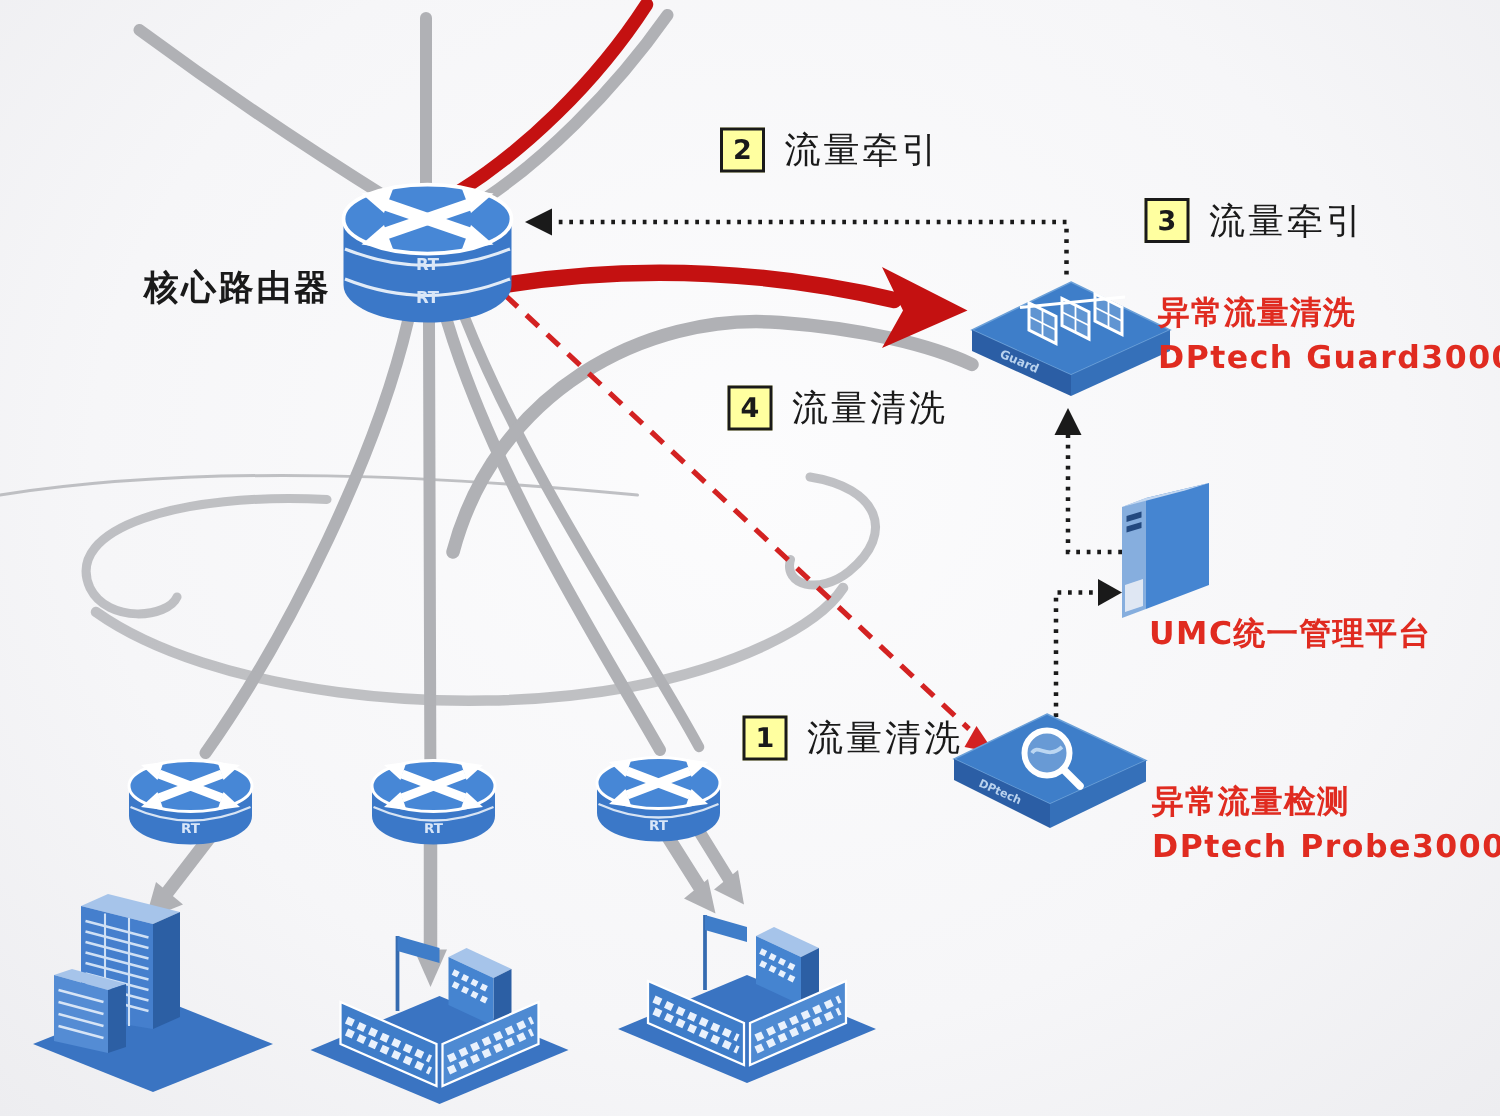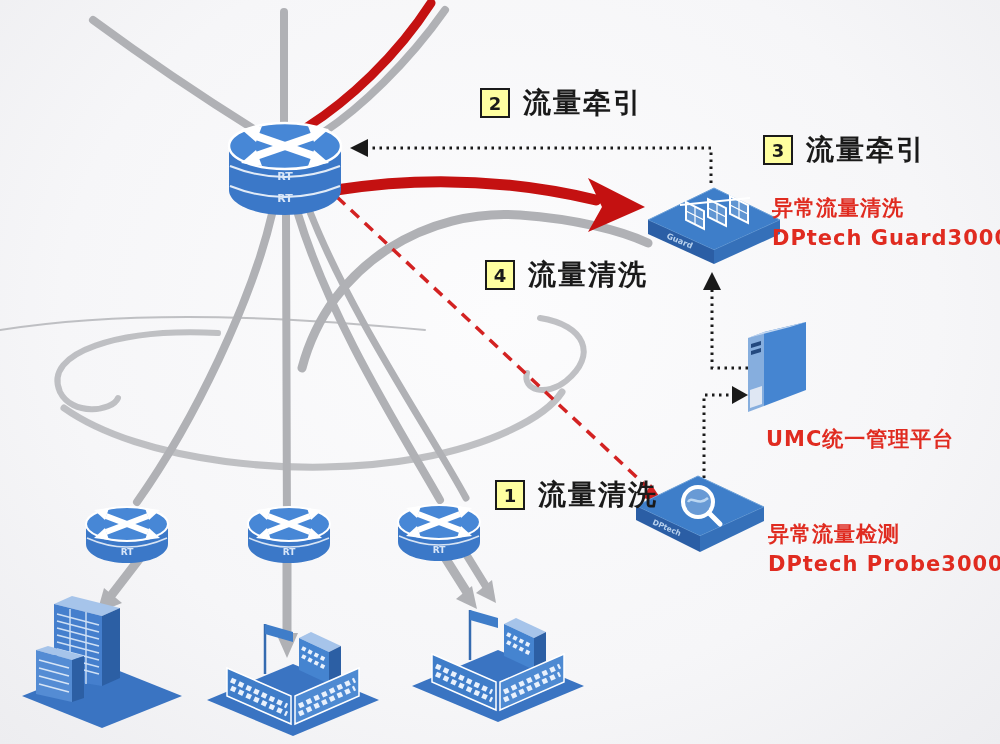--- a/index.html
+++ b/index.html
@@ -23,21 +23,21 @@
   .core-label{
     position:absolute;left:96px;top:176px;font-size:23px;font-weight:700;
     color:var(--text-black,#1a1a1a);letter-spacing:2px;white-space:nowrap;
   }
   .step{position:absolute;display:flex;align-items:center;gap:13px;}
   .step-num{
     width:26px;height:26px;display:grid;place-items:center;
     background:var(--step-bg,#ffffa0);border:2px solid var(--text-black,#1a1a1a);
     font-size:18px;font-weight:700;color:var(--text-black,#1a1a1a);
   }
-  .step-label{font-size:28px;font-weight:700;color:var(--text-black,#1a1a1a);letter-spacing:2px;white-space:nowrap;}
+  .step-label{font-size:24px;font-weight:400;color:var(--text-black,#1a1a1a);letter-spacing:2px;white-space:nowrap;}
   .red-label{
     position:absolute;color:var(--label-red,#e02b20);font-weight:700;
     font-size:21px;line-height:30px;white-space:nowrap;letter-spacing:1px;
   }
   .dev{position:absolute;}
 </style>
 </head>
 <body>
 
 <div class="canvas">
@@ -112,20 +112,21 @@
     <ellipse cx="61" cy="36" rx="56" ry="23" fill="#4787d6" stroke="#ffffff" stroke-width="2.5"></ellipse>
     <g fill="#ffffff" stroke="none">
       <path d="M32,26 L90,46" stroke="#ffffff" stroke-width="8"></path>
       <path d="M90,26 L32,46" stroke="#ffffff" stroke-width="8"></path>
       <polygon points="17,19 38,16 32,32"></polygon>
       <polygon points="105,53 84,56 90,40"></polygon>
       <polygon points="105,19 84,16 90,32"></polygon>
       <polygon points="17,53 38,56 32,40"></polygon>
     </g>
   </svg>
+  <div class="core-label">核心路由器</div>
 
   <svg class="dev" style="left:82px;top:498px" width="90" height="68" viewBox="0 0 90 68">
     <path d="M4,26 L4,46 C4,57 22,65 45,65 C68,65 86,57 86,46 L86,26 Z" fill="#3b78c8"></path>
     <path d="M5,40 Q45,58 85,40" stroke="rgba(255,255,255,.8)" stroke-width="1.5" fill="none"></path>
     <text x="45" y="57" text-anchor="middle" font-size="9" font-weight="bold" fill="#d8e6f8">RT</text>
     <ellipse cx="45" cy="26" rx="41" ry="17" fill="#4787d6" stroke="#ffffff" stroke-width="2"></ellipse>
     <g fill="#ffffff">
       <path d="M24,18 L66,34" stroke="#ffffff" stroke-width="6"></path>
       <path d="M66,18 L24,34" stroke="#ffffff" stroke-width="6"></path>
       <polygon points="12,12 27,10 23,22"></polygon>
@@ -274,19 +275,19 @@
   </div>
   <div class="step" style="left:485px;top:256px">
     <span class="step-num">4</span>
     <span class="step-label">流量清洗</span>
   </div>
 
   <div class="red-label" style="left:772px;top:193px">
     <div>异常流量清洗</div>
     <div>DPtech Guard3000</div>
   </div>
-  <div class="red-label" style="left:766px;top:424px">UMC统一管理平台</div>
+  <div class="red-label" style="left:766px;top:407px">UMC统一管理平台</div>
   <div class="red-label" style="left:768px;top:519px">
     <div>异常流量检测</div>
     <div>DPtech Probe3000</div>
   </div>
 
 </div>
 
 </body></html>

